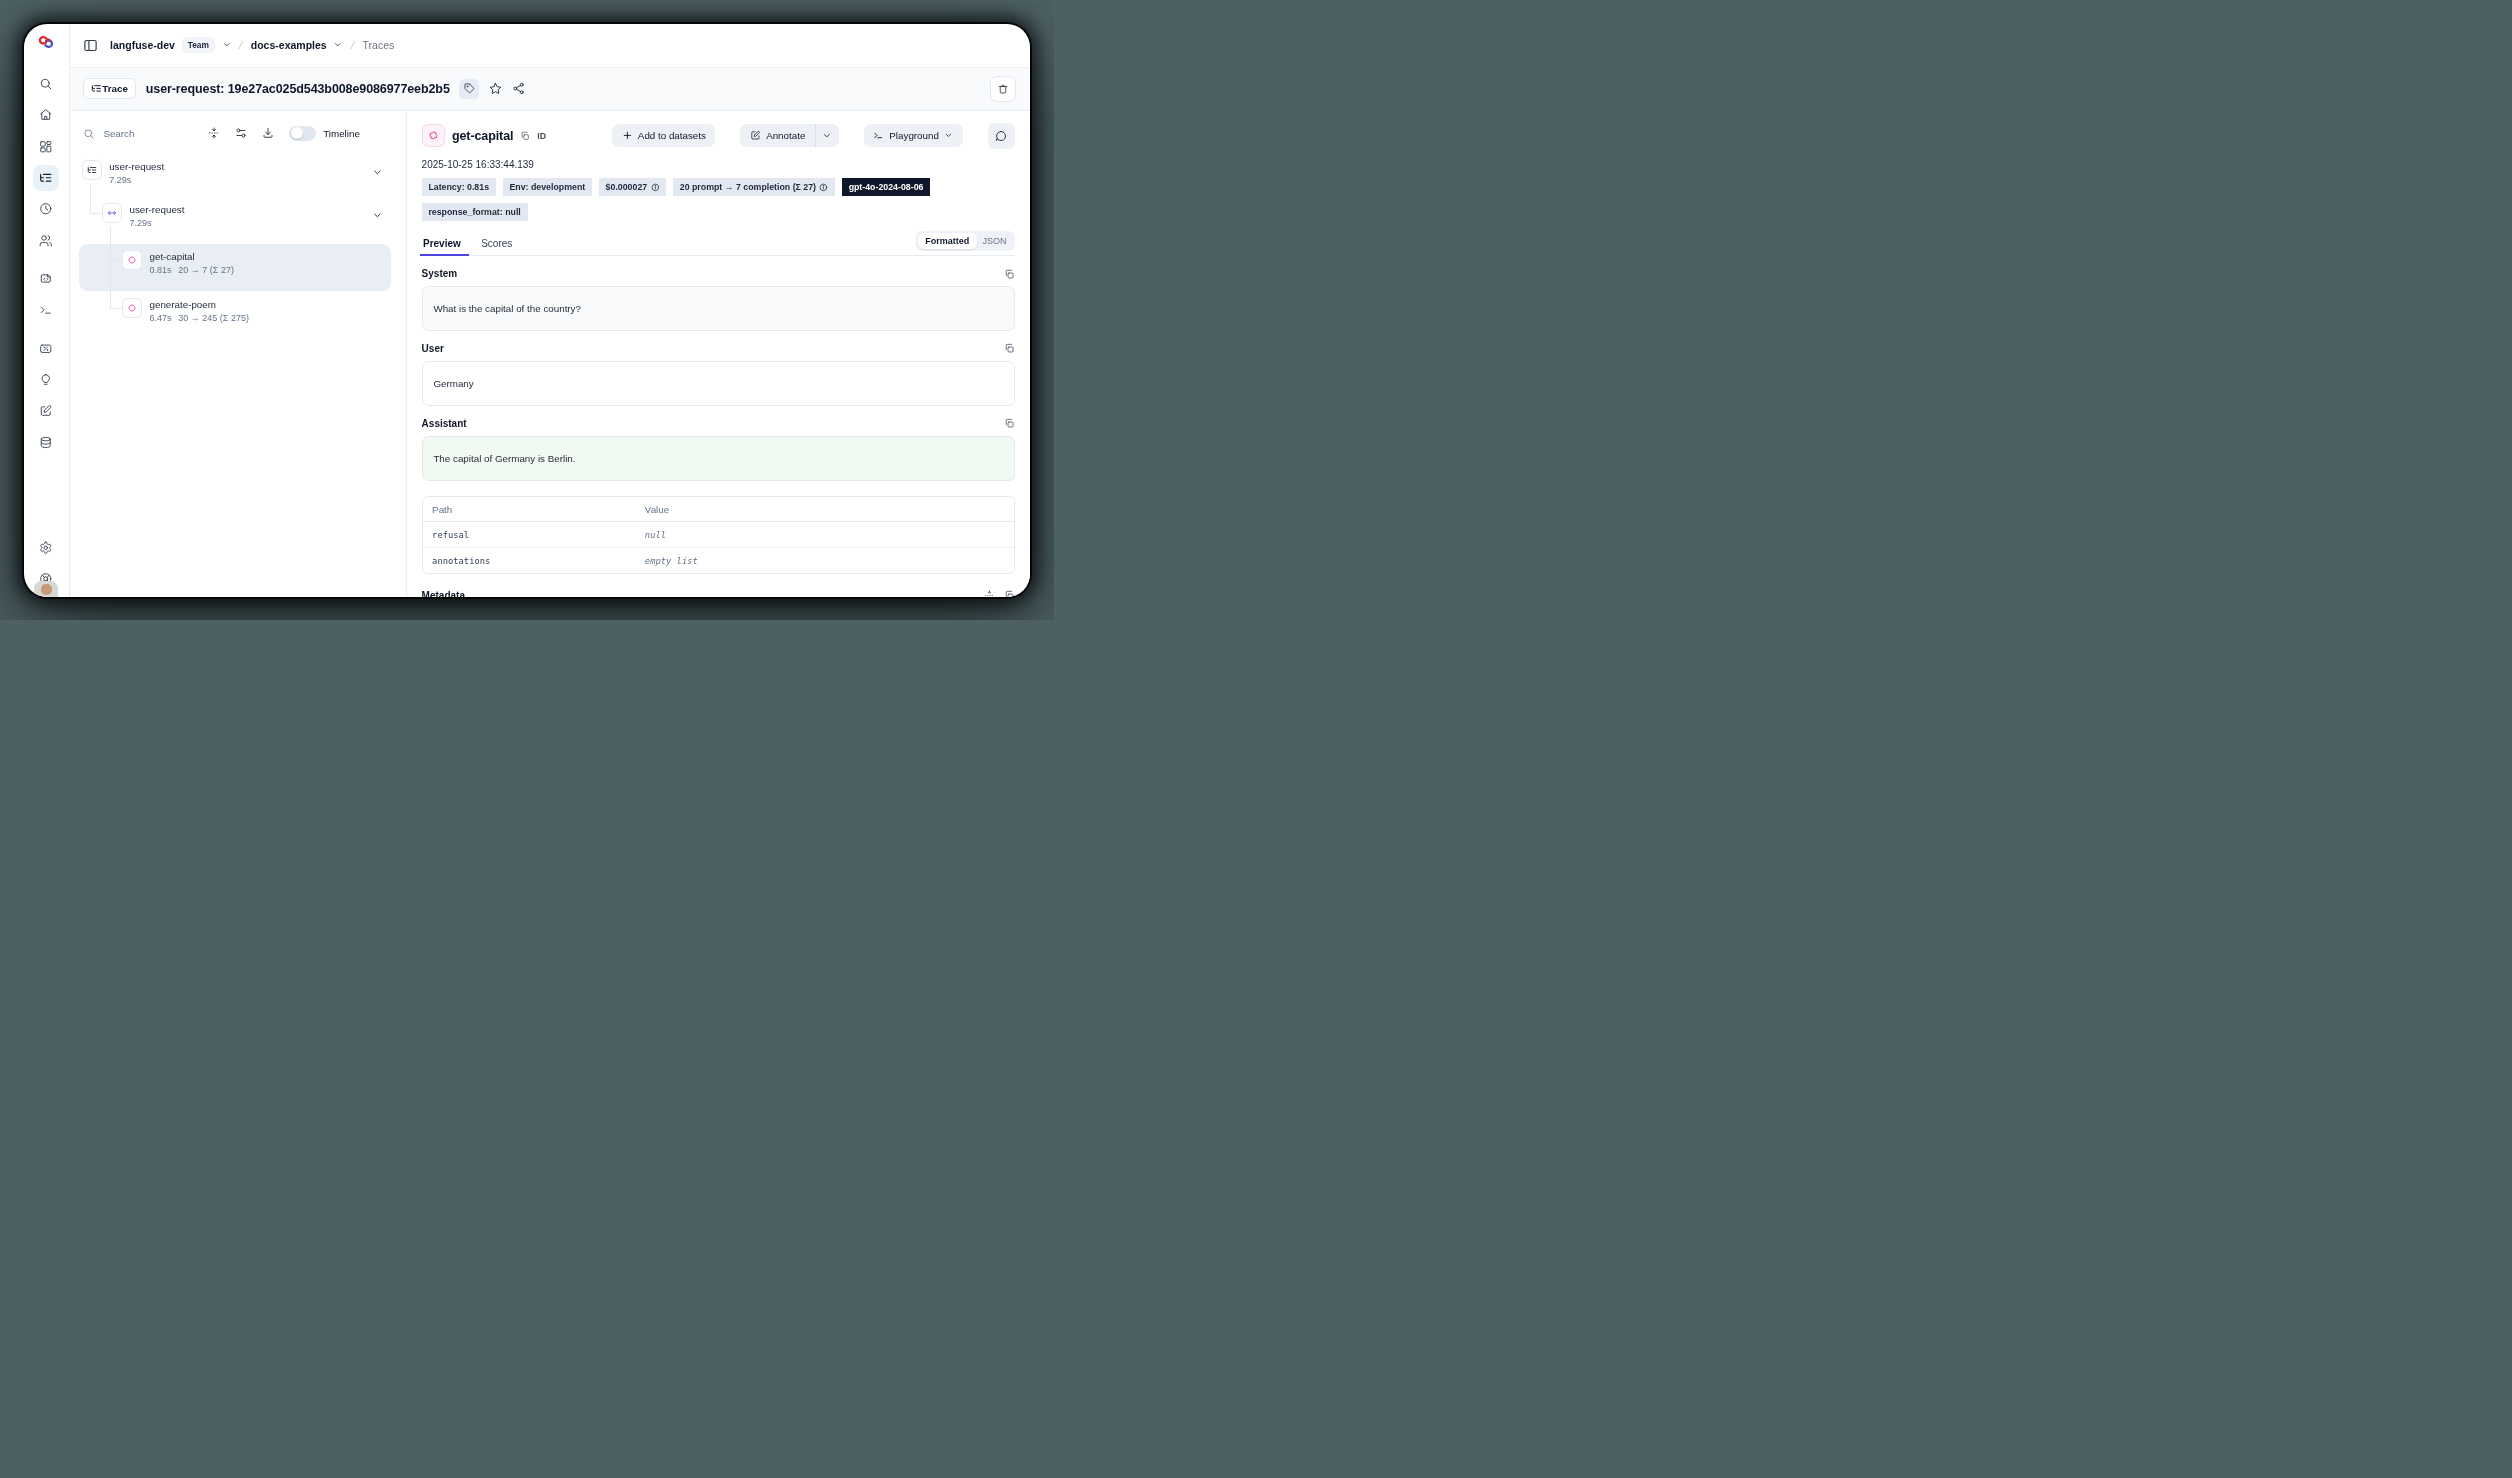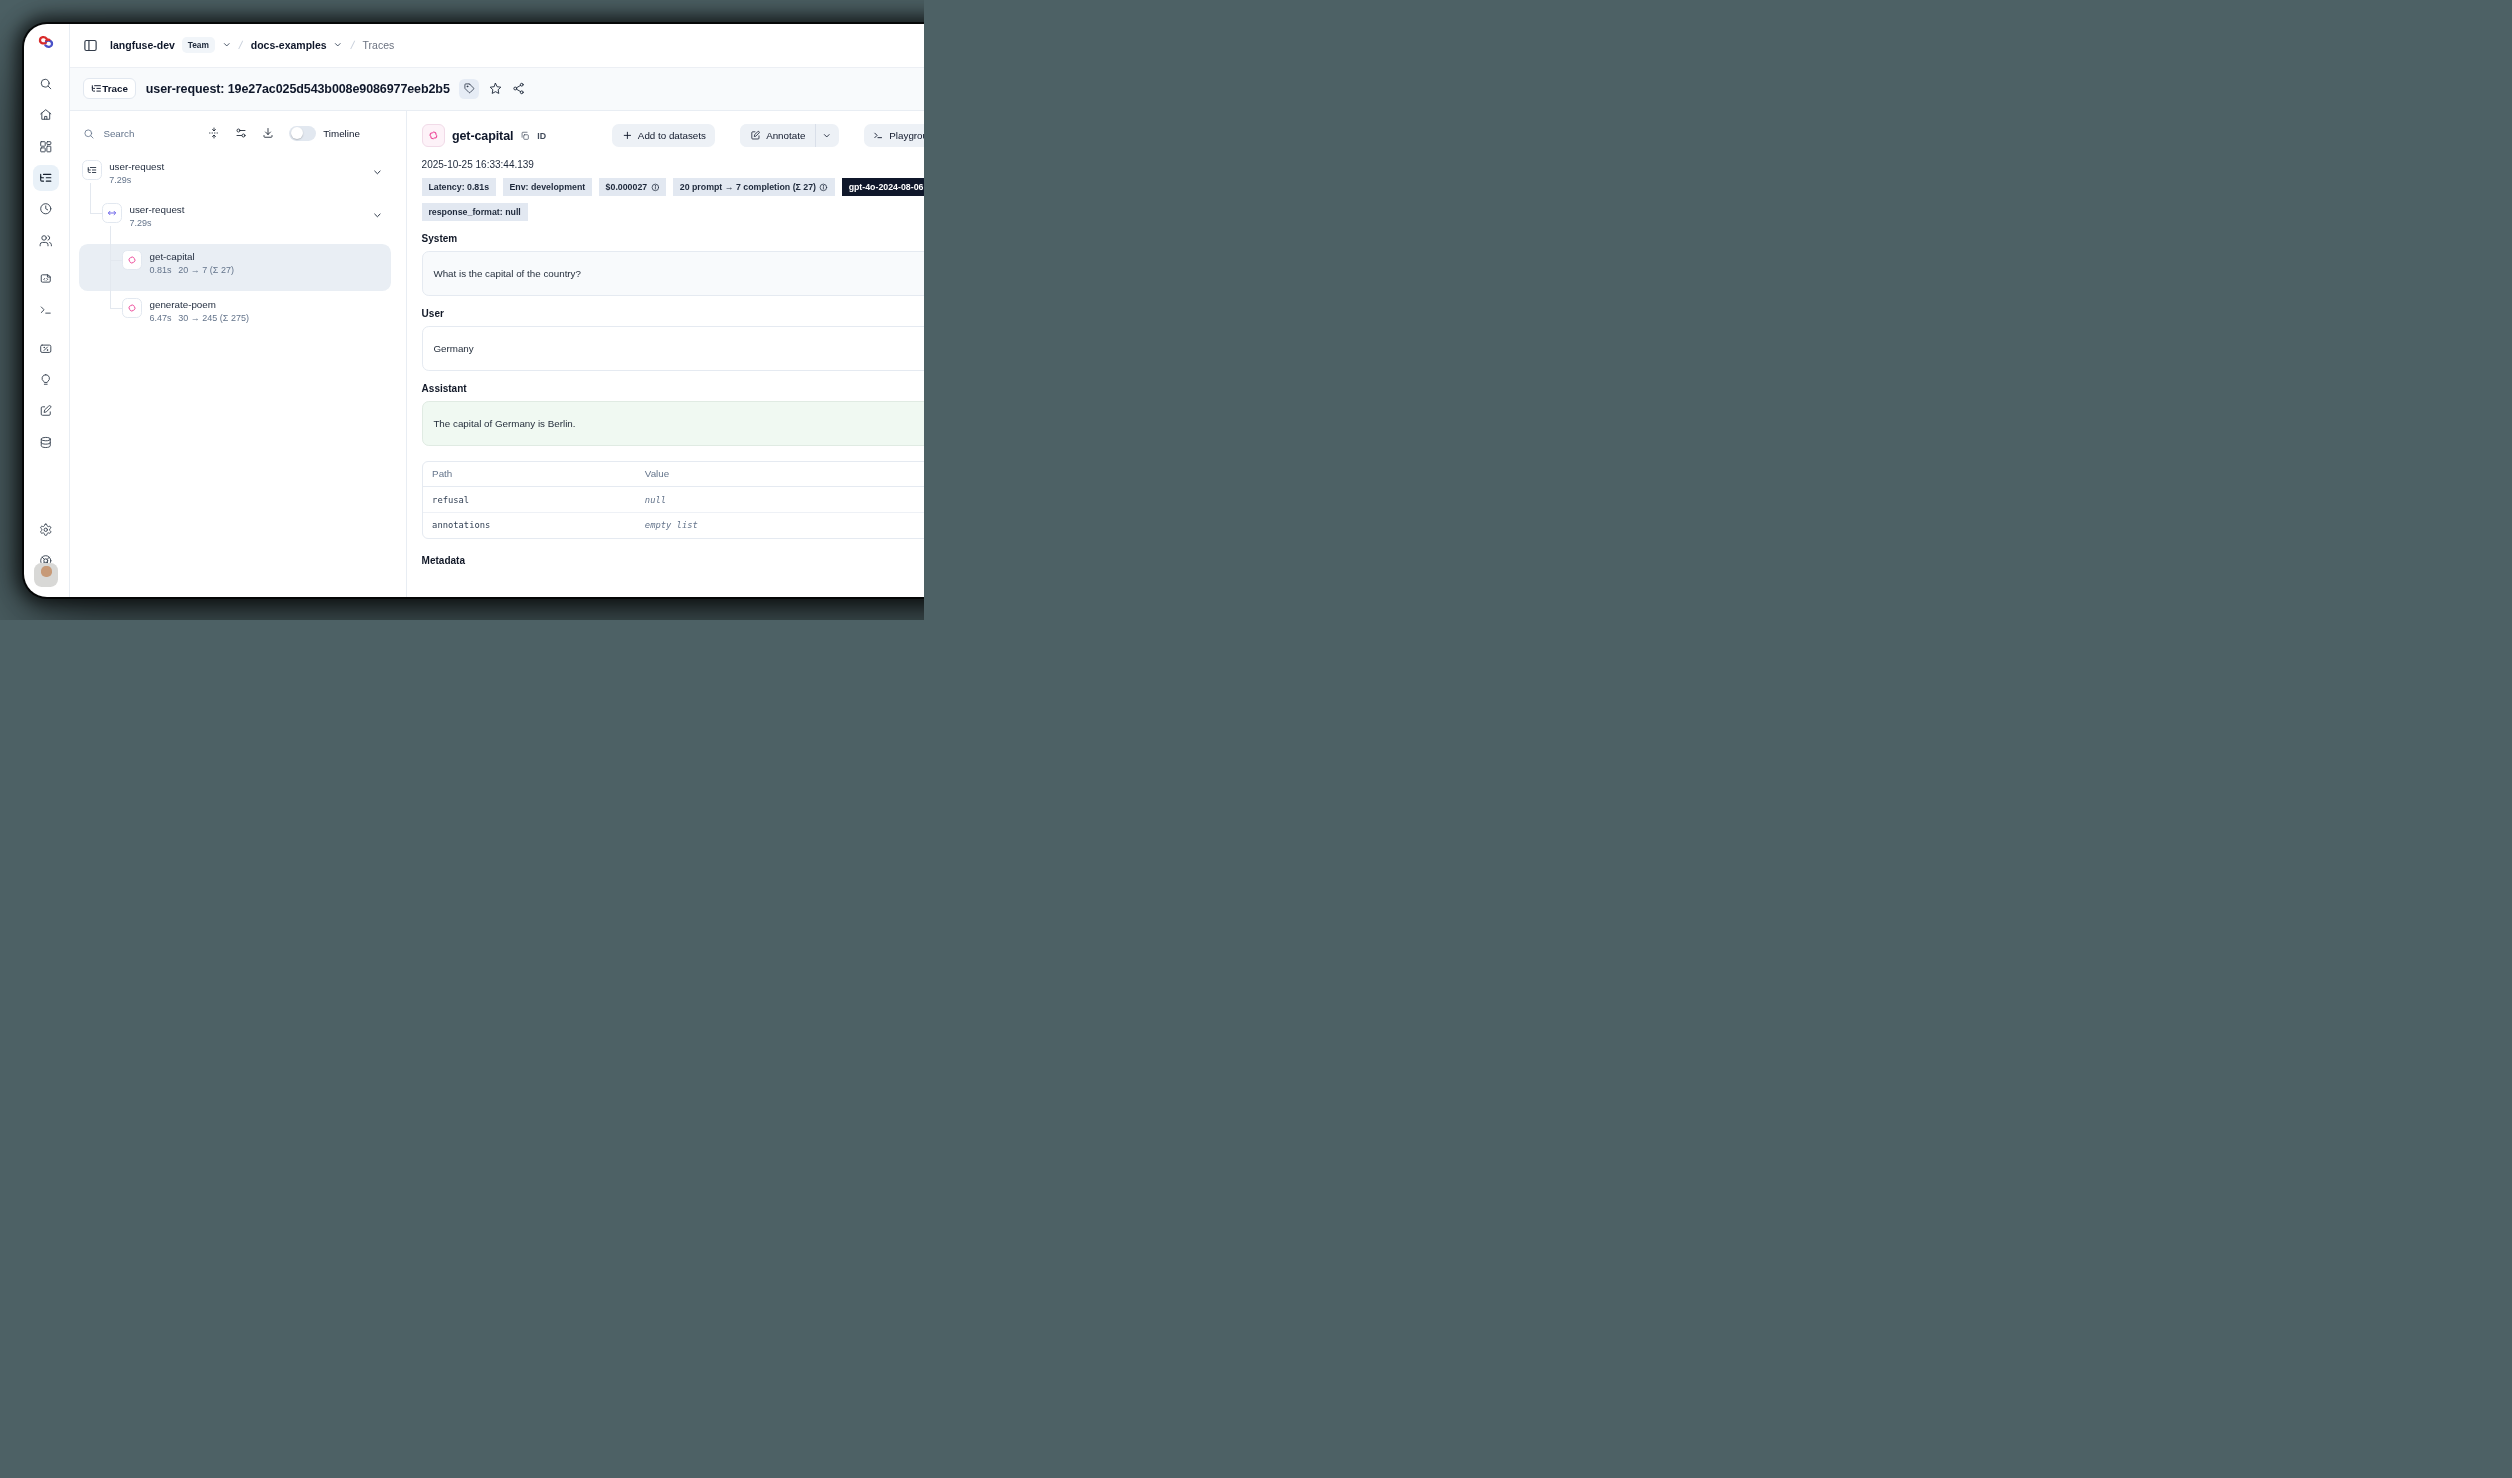--- a/index.html
+++ b/index.html
@@ -1,16 +1,16 @@
 <!DOCTYPE html>
 <html style="font-size:10.8px"><head>
 <meta charset="utf-8">
 <style>
   html,body{margin:0;padding:0;background:#4d6165;font-family:"Liberation Sans",sans-serif;}
-  .stage{position:relative;width:924px;height:620px;background:#4d6165;overflow:hidden;}
+  .stage{position:relative;width:1054px;height:620px;background:#4d6165;overflow:hidden;}
   .window{position:absolute;left:23.6px;top:23.6px;width:1006px;height:573px;background:#fff;border-radius:23px;
     box-shadow:0 0 0 2px rgba(0,0,0,.78),0 0 17.6px 6.8px rgba(0,0,0,.72),0 30px 81px rgba(0,0,0,.6);
     display:grid;grid-template-columns:46px 1fr;overflow:hidden;}
   
   .sidebar{border-right:0.7px solid #e8edf3;display:flex;flex-direction:column;align-items:center;padding:10.8px 0 9.5px;}
   .logo{width:16px;height:16px;margin-bottom:17.6px;}
   .sic{width:26px;height:26px;border-radius:7.4px;display:flex;align-items:center;justify-content:center;color:#3c4654;margin:2.7px 0;cursor:pointer;}
   .sic.active{background:#e9f1f8;color:#16202e;}
   .gap1{margin-top:9.5px;}
   .spacer{flex:1;}
@@ -464,20 +464,28 @@
                 <svg class="s" width="8.8" height="8.8" viewBox="0 0 24 24" style="stroke-width:2">
                   <circle cx="12" cy="12" r="9"></circle>
                   <line x1="12" y1="11" x2="12" y2="16.5"></line>
                   <circle cx="12" cy="7.8" r="0.4" fill="currentColor"></circle>
                 </svg>
               </span>
           <span class="badge dark">gpt-4o-2024-08-06</span>
           <span class="badge">response_format: null</span>
         </div>
 
+        <div class="tabsrow">
+          <span class="tab active">Preview</span>
+          <span class="tab">Scores</span>
+          <span class="seg">
+            <span class="on">Formatted</span>
+            <span class="off">JSON</span>
+          </span>
+        </div>
 
         <div class="sect">
           <div class="sectrow">
             <span class="slabel">System</span>
             <span class="srowicons">
                   <span class="cicon">
                     <svg class="s" width="10.8" height="10.8" viewBox="0 0 24 24">
                       <rect x="9" y="9" width="11" height="11" rx="2"></rect>
                       <path d="M5 15V5a2 2 0 0 1 2-2h10"></path>
                     </svg>

